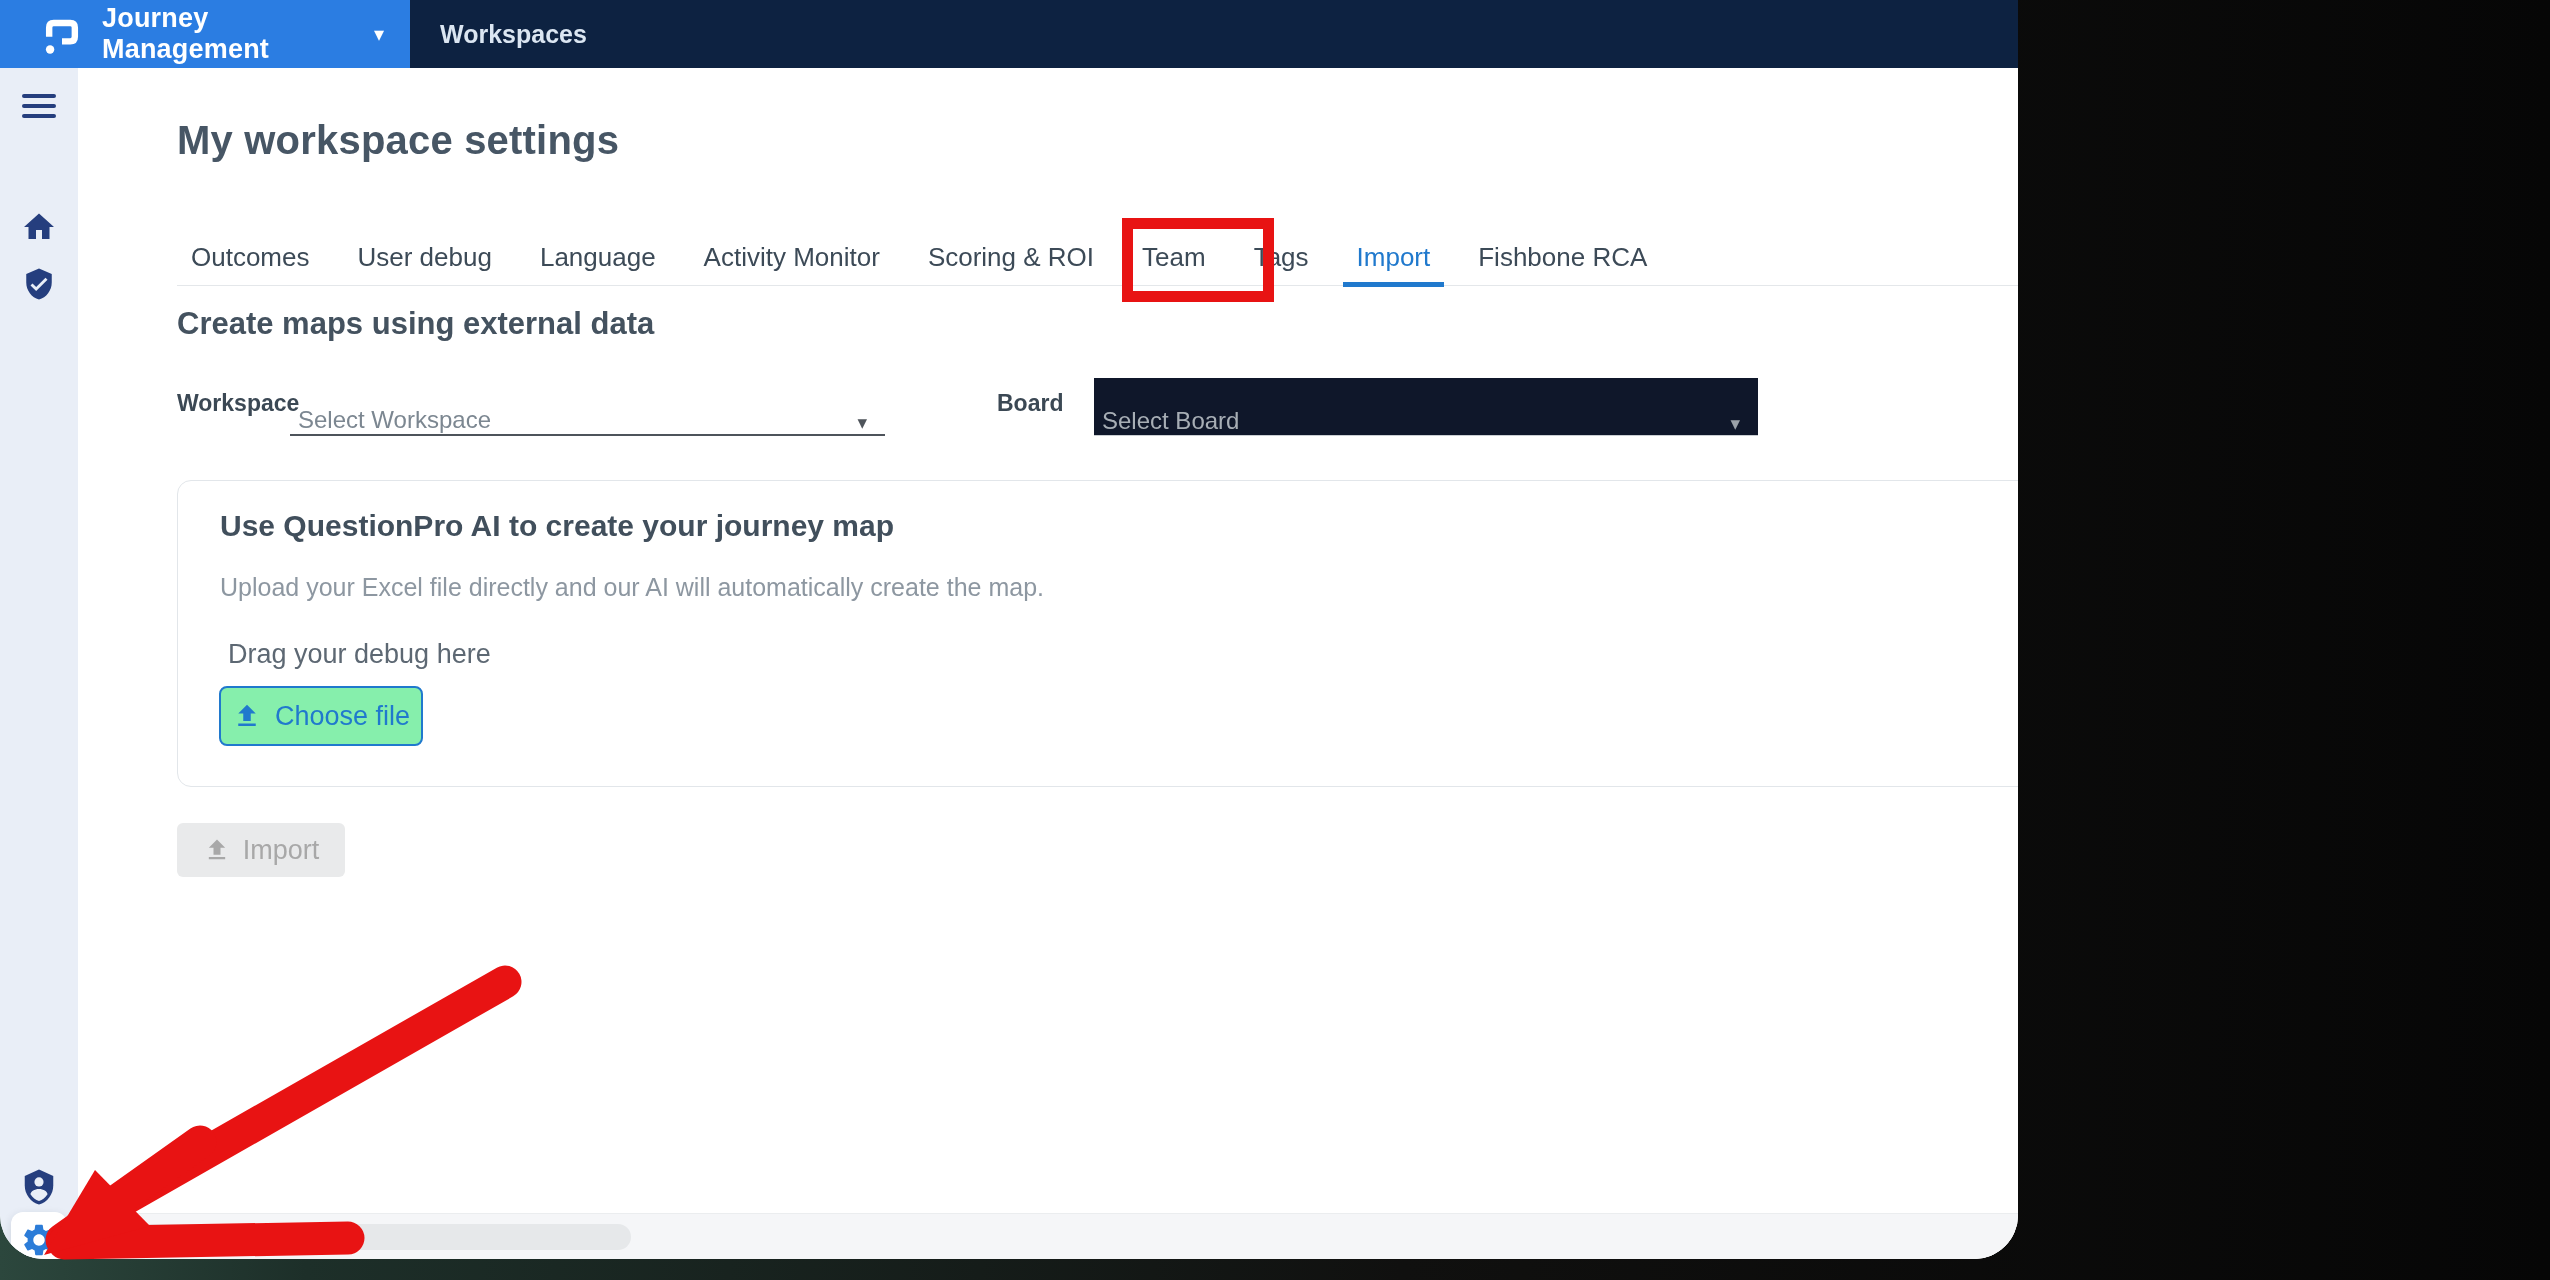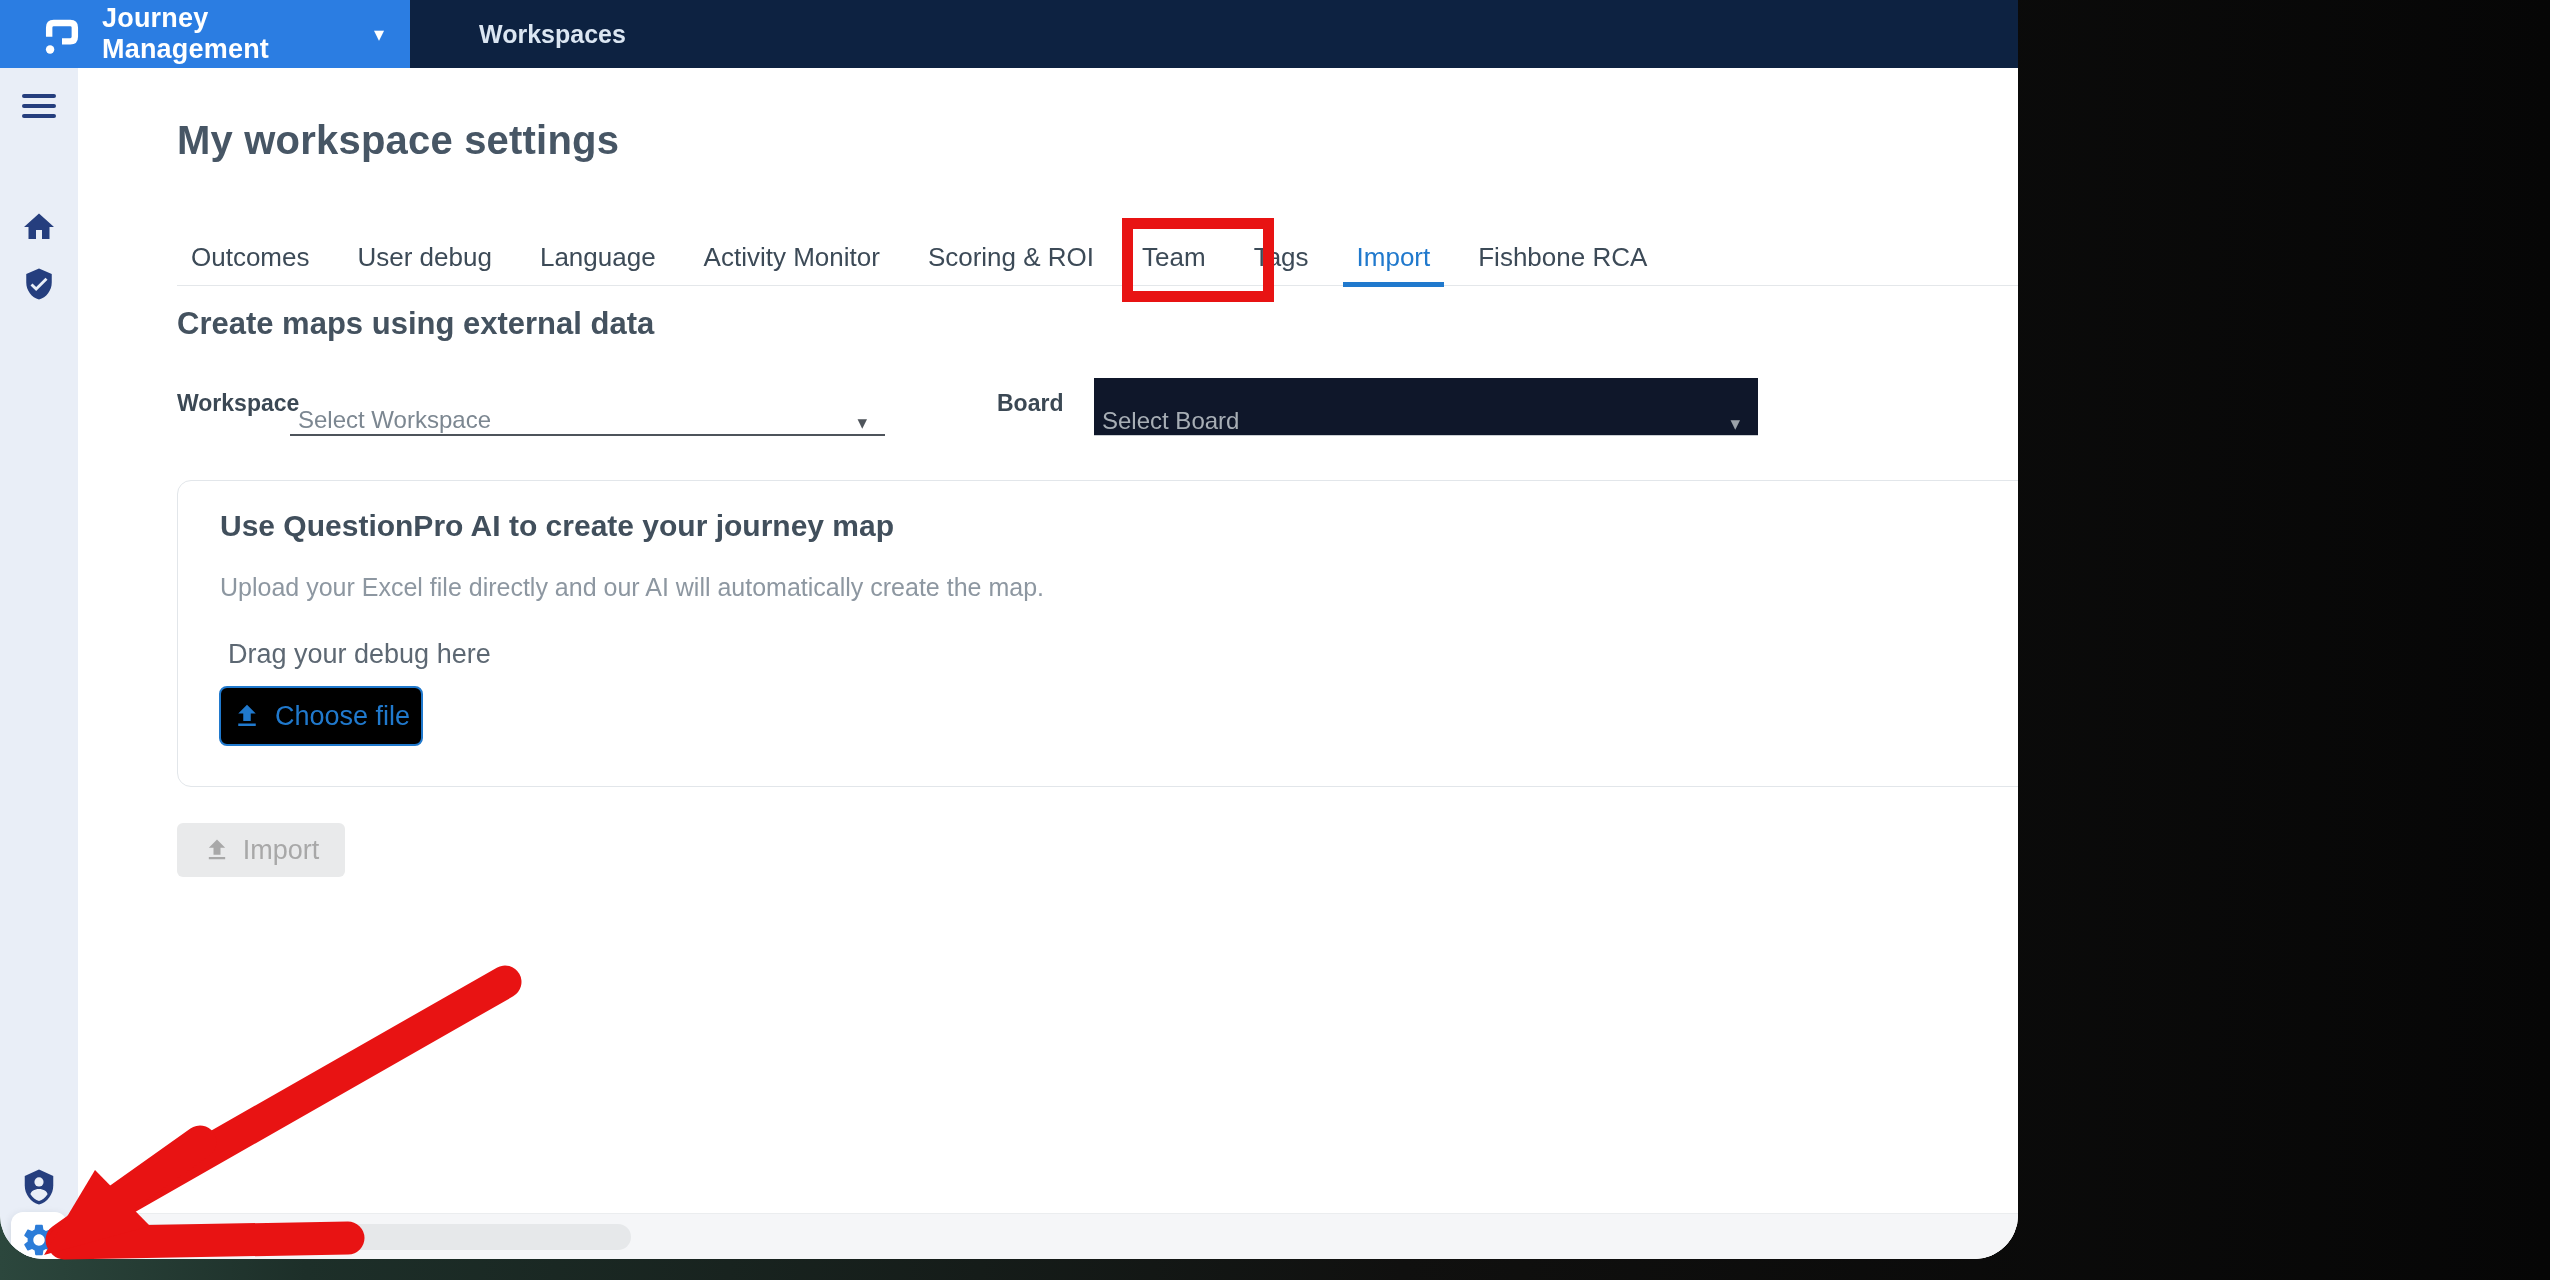--- a/index.html
+++ b/index.html
@@ -17,21 +17,21 @@
   }
   
   .topbar { position:absolute; left:0; top:0; width:2550px; height:68px; background:#0d2241; display:flex; align-items:stretch; }
   .app-switcher {
     width:410px; background:#2b7de2; color:#fff; display:flex; align-items:center;
     padding:0 26px 0 40px; cursor:pointer;
   }
   .app-switcher .logo { width:44px; height:44px; flex:0 0 auto; }
   .app-switcher .app-name { font-size:27px; font-weight:700; margin-left:18px; letter-spacing:.2px; }
   .app-switcher .caret { margin-left:auto; font-size:20px; }
-  .topnav-item { color:#dbe6f2; font-size:25px; font-weight:600; display:flex; align-items:center; padding-left:30px;margin-left:39px; }
+  .topnav-item { color:#dbe6f2; font-size:25px; font-weight:600; display:flex; align-items:center; padding-left:30px; }
   .topbar-right { position:absolute; right:22px; top:0; height:68px; display:flex; align-items:center; gap:14px; }
   .help-circle {
     width:52px; height:52px; border:3px solid #fff; border-radius:50%; color:#fff;
     font-size:27px; font-weight:700; display:flex; align-items:center; justify-content:center; cursor:pointer;
   }
   .avatar { width:54px; height:54px; border-radius:50%; background:#fff; position:relative; cursor:pointer; }
   .avatar .eye { position:absolute; width:9px; height:9px; border-radius:50%; background:#0d2241; top:16px; }
   .avatar .eye.l { left:13px; } .avatar .eye.r { left:32px; }
   .avatar .mouth { position:absolute; left:11px; top:37px; width:22px; height:4px; border-radius:2px; background:#0d2241; }
   
@@ -70,21 +70,21 @@
   .sel-board .caret { color:#9aa1a8; }
   .ai-card {
     position:absolute; left:99px; top:412px; width:2278px; height:307px;
     border:1px solid #e2e6ea; border-radius:14px; background:#fff;
   }
   .ai-card .card-title { position:absolute; left:42px; top:28px; font-size:30px; font-weight:700; color:#414f5c; }
   .ai-card .card-desc { position:absolute; left:42px; top:92px; font-size:25px; color:#8d97a1; }
   .ai-card .drop-label { position:absolute; left:50px; top:158px; font-size:27px; color:#5d6873; }
   .choose-btn {
     position:absolute; left:41px; top:205px; width:204px; height:60px;
-    border:2px solid #2079cd; border-radius:8px; background:#000000; color:#2079cd;
+    border:2px solid #2079cd; border-radius:8px; background:#86efac; color:#2079cd;
     display:flex; align-items:center; justify-content:center; gap:13px;
     font-size:27px; font-weight:500; cursor:pointer;
   }
   .import-btn {
     position:absolute; left:99px; top:755px; width:168px; height:54px;
     background:#e9eaeb; border:none; border-radius:6px; color:#a8a8a8;
     display:flex; align-items:center; justify-content:center; gap:12px;
     font-size:27px; cursor:default;
   }
   .footer-strip { position:absolute; left:0; right:0; top:1145px; bottom:0; background:#f5f6f8; border-top:1px solid #ebedef; }

